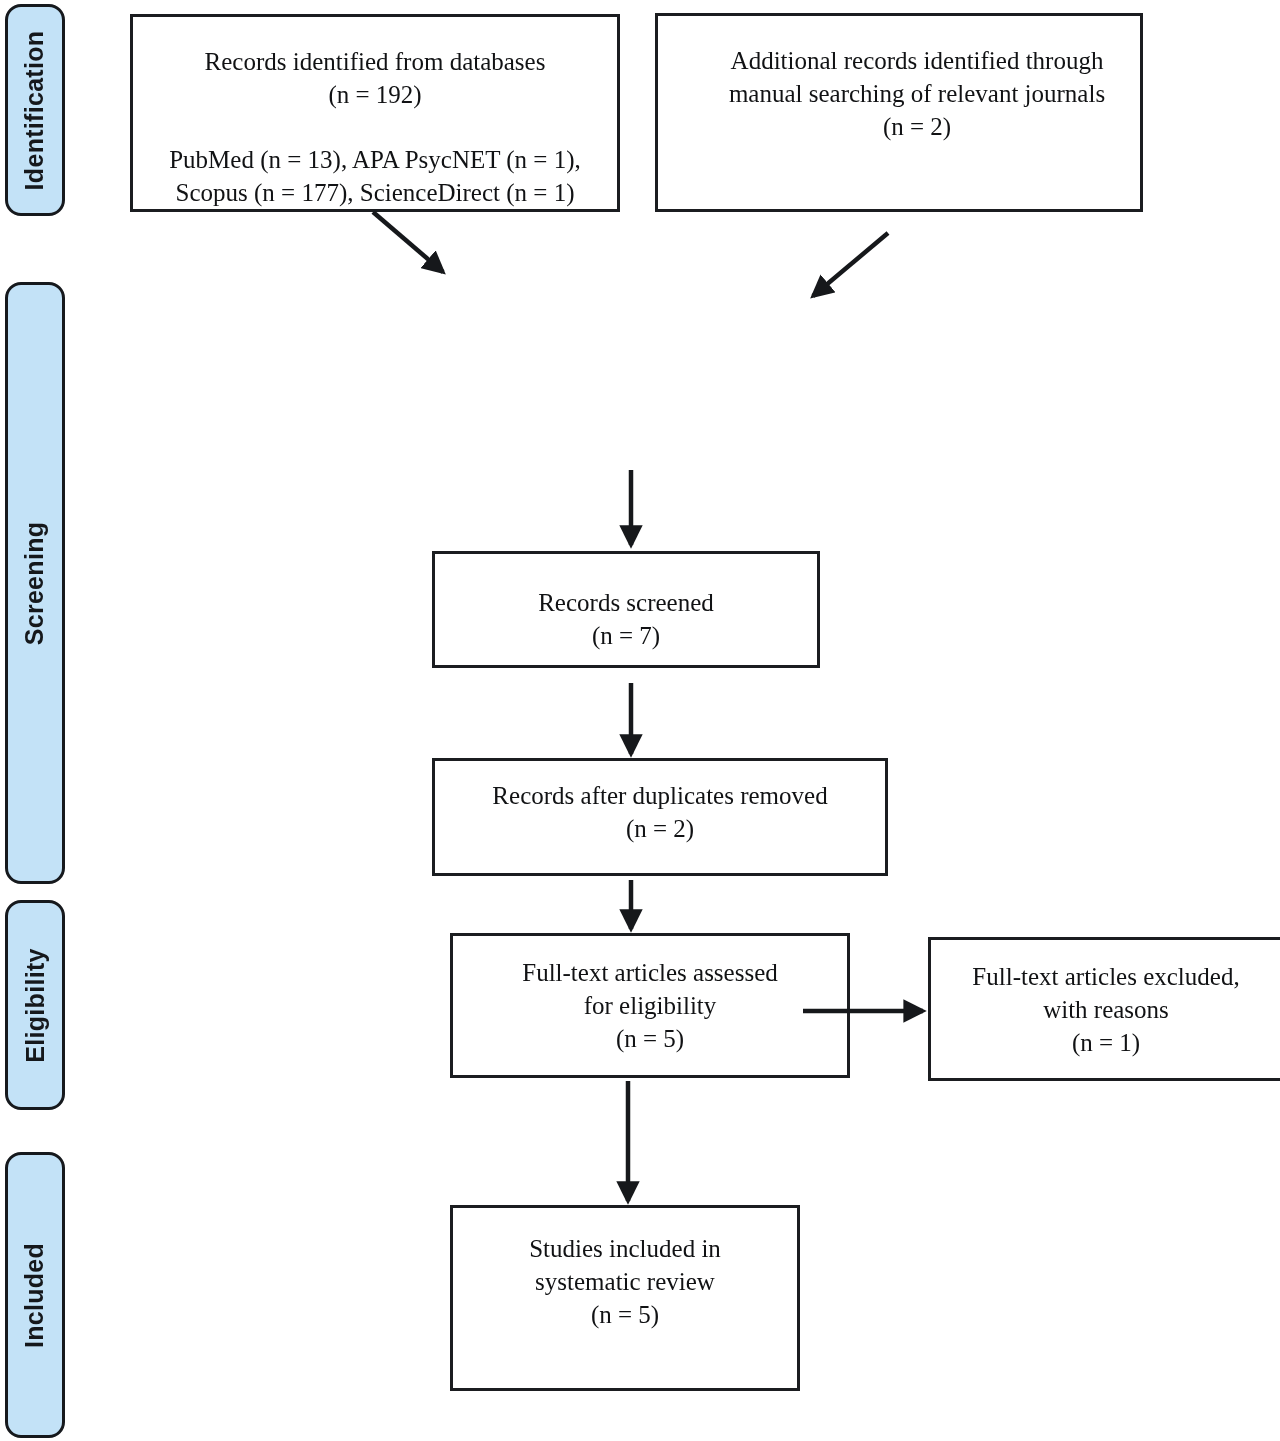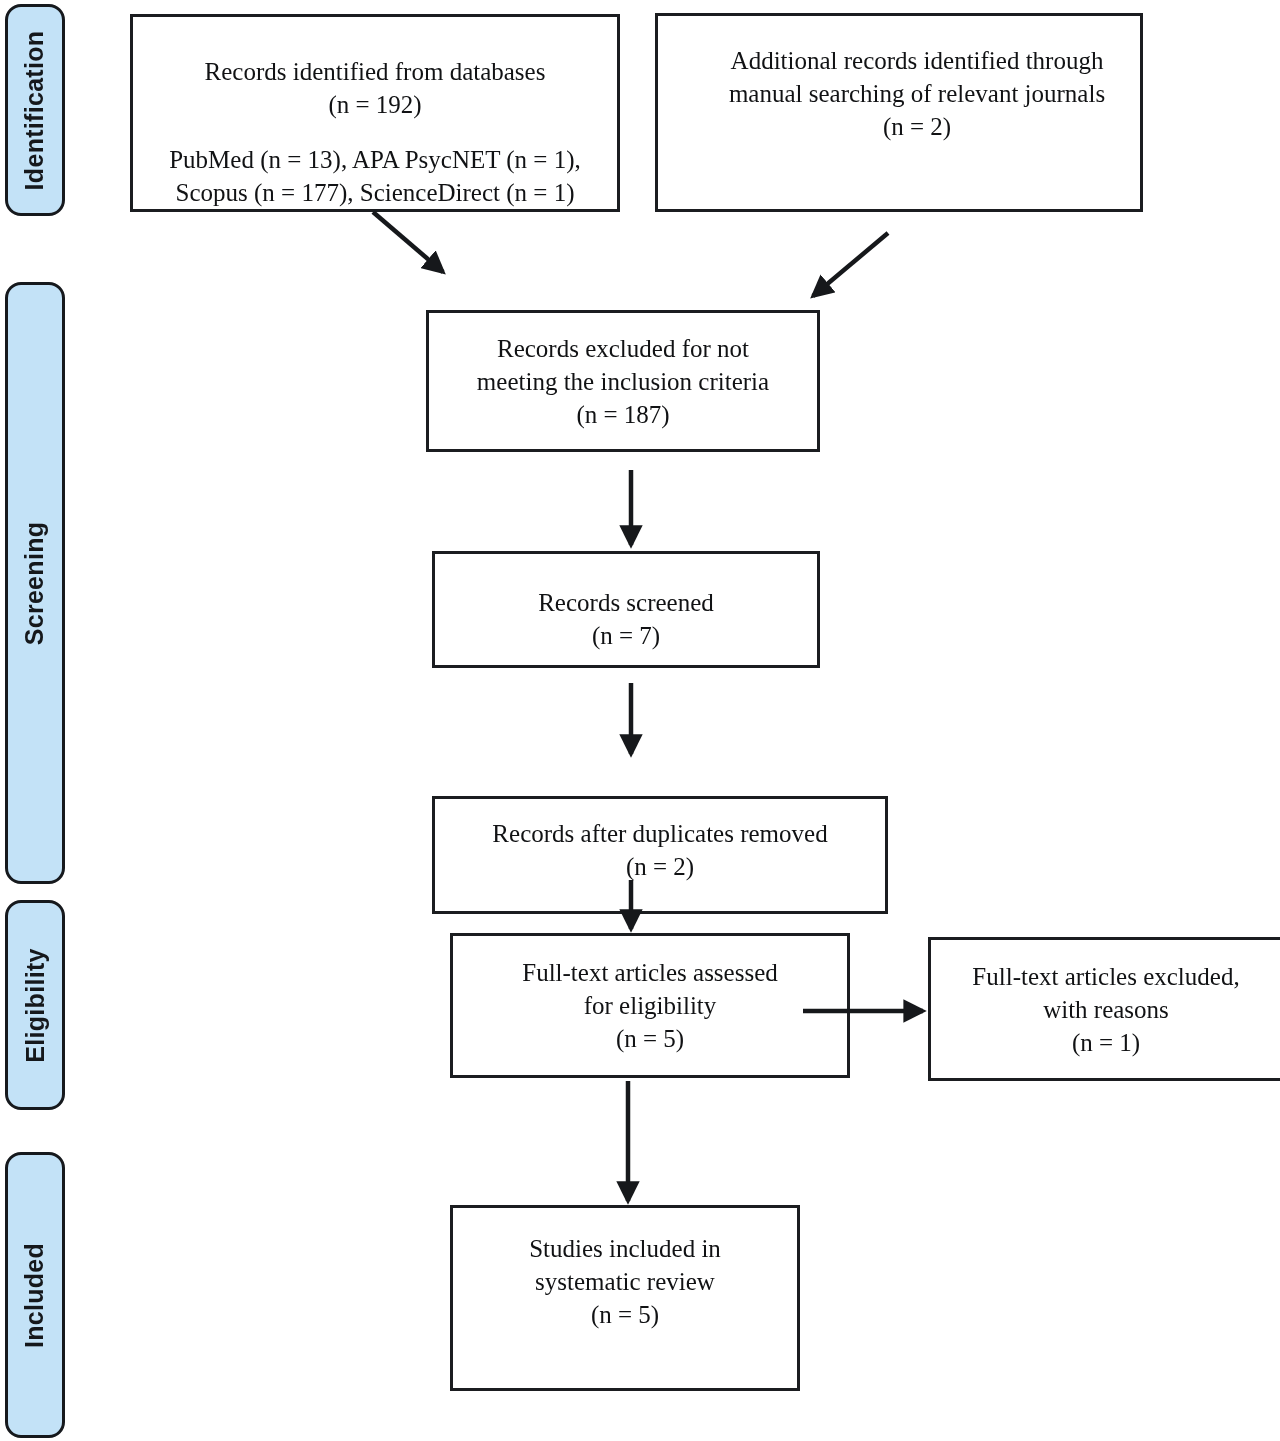--- a/index.html
+++ b/index.html
@@ -81,46 +81,41 @@
   </div>
 
   <div class="stage-tab" style="left:5px; top:900px; width:60px; height:210px;">
     <span class="stage-label">Eligibility</span>
   </div>
 
   <div class="stage-tab" style="left:5px; top:1152px; width:60px; height:286px;">
     <span class="stage-label">Included</span>
   </div>
 
-  <div class="flow-box" style="left:130px; top:14px; width:490px; height:198px; justify-content:flex-end; padding-top:28px;">
+  <div class="flow-box" style="left:130px; top:14px; width:490px; height:198px; justify-content:space-between; padding-top:28px;">
     <div class="box-text">Records identified from databases
 (n = 192)</div>
     <div class="gap-block"></div>
     <div class="box-text">PubMed (n = 13), APA PsycNET (n = 1),
 Scopus (n = 177), ScienceDirect (n = 1)</div>
   </div>
 
   <div class="flow-box" style="left:655px; top:13px; width:488px; height:199px; justify-content:flex-start; padding-top:28px;padding-left:36px;">
     <div class="box-text">Additional records identified through
 manual searching of relevant journals
 (n = 2)</div>
   </div>
 
-  <div class="flow-box" style="left:426px; top:310px; width:394px; height:142px; justify-content:center;">
-    <div class="box-text">Records excluded for not
-meeting the inclusion criteria
-(n = 187)</div>
-  </div>
 
   <div class="flow-box" style="left:432px; top:551px; width:388px; height:117px; justify-content:flex-start; padding-top:32px;">
     <div class="box-text">Records screened
 (n = 7)</div>
   </div>
 
-  <div class="flow-box" style="left:432px; top:758px; width:456px; height:118px; justify-content:flex-start; padding-top:18px;margin-top:38px;">
+  <div class="flow-box" style="left:432px; top:758px; width:456px; height:118px; justify-content:flex-start; padding-top:18px;">
     <div class="box-text">Records after duplicates removed
 (n = 2)</div>
   </div>
 
   <div class="flow-box" style="left:450px; top:933px; width:400px; height:145px; justify-content:center;">
     <div class="box-text">Full-text articles assessed
 for eligibility
 (n = 5)</div>
   </div>
 

